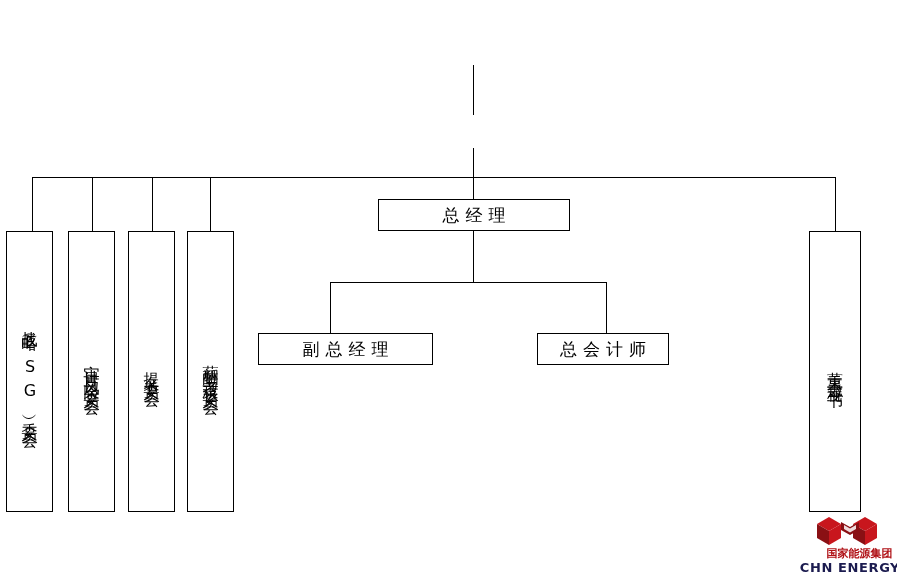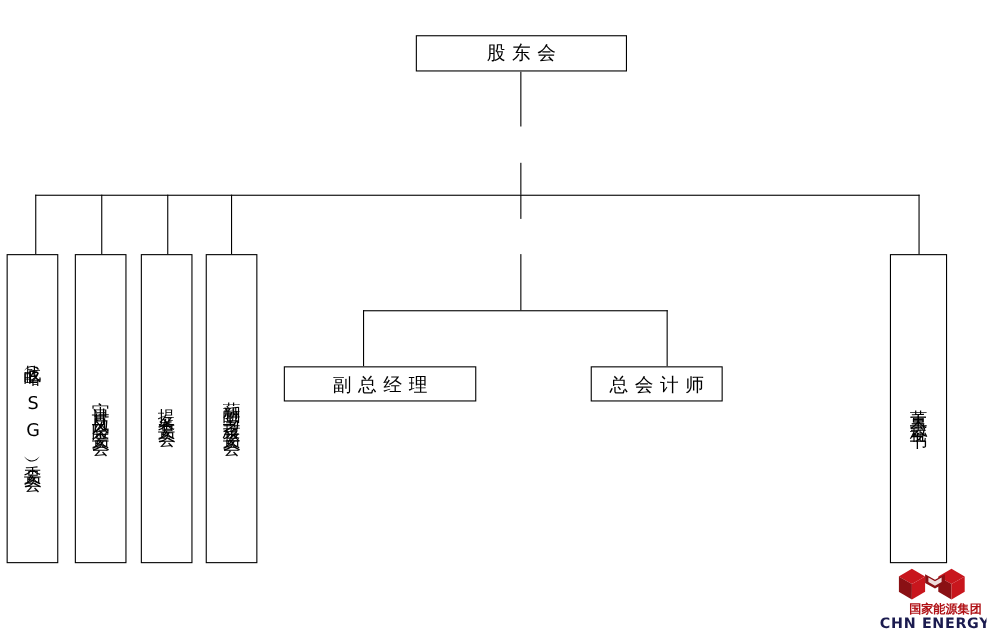--- a/index.html
+++ b/index.html
@@ -120,31 +120,31 @@
 
   <div class="line vert" style="left:835px; top:177px; height:54px;"></div>
 
   <div class="line vert" style="left:473px; top:231px; height:51px;"></div>
 
   <div class="line horz" style="left:330px; top:282px; width:277px;"></div>
 
   <div class="line vert" style="left:330px; top:282px; height:51px;"></div>
   <div class="line vert" style="left:606px; top:282px; height:51px;"></div>
 
-  <div class="node h" style="left:378px; top:32px; width:192px; height:33px;">
-    <span class="txt">股东会</span>
-  </div>
 
 
+  <div class="node h" style="left:378px; top:199px; width:192px; height:32px;">
+    <span class="txt">总经理</span>
+  </div>
 
   <div class="node h" style="left:258px; top:333px; width:175px; height:32px;">
     <span class="txt">副总经理</span>
   </div>
 
-  <div class="node h" style="left:537px; top:333px; width:120px; height:32px;">
+  <div class="node h" style="left:537px; top:333px; width:132px; height:32px;">
     <span class="txt">总会计师</span>
   </div>
 
   <div class="node v" style="left:6px; top:231px; width:47px; height:281px;">
     <span class="txt">战略（ESG）委员会</span>
   </div>
 
   <div class="node v" style="left:68px; top:231px; width:47px; height:281px;">
     <span class="txt">审计与风险委员会</span>
   </div>

